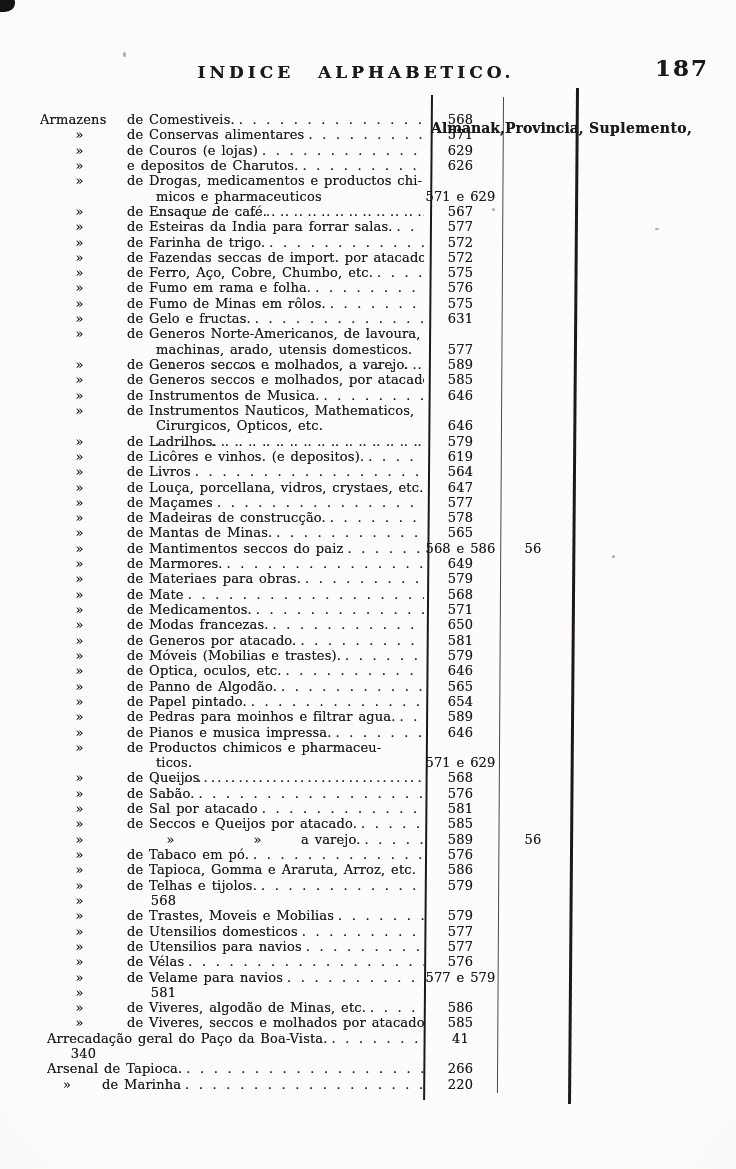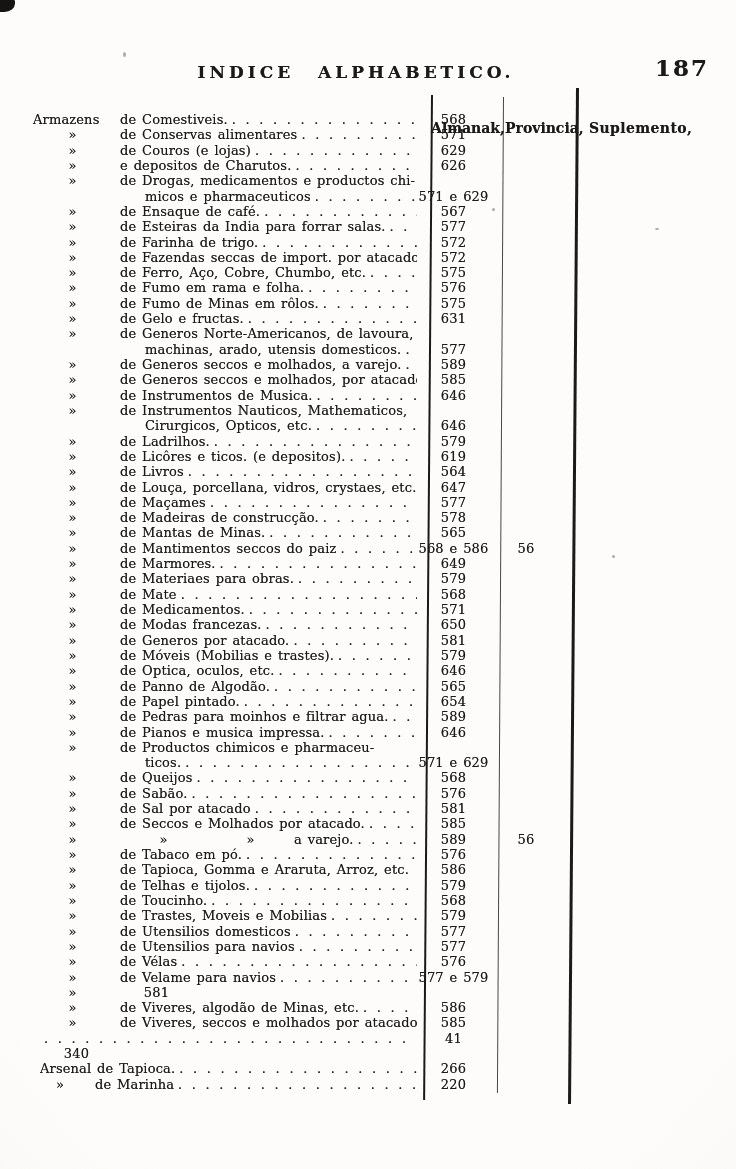--- a/index.html
+++ b/index.html
@@ -35,30 +35,30 @@
   }
   .col-head-alm{left:431px;width:74px;text-align:center;}
   .col-head-prov{left:505px;width:72px;text-align:right;}
   .col-head-sup{left:589px;letter-spacing:.4px;}
 
   .rule{position:absolute;background:#1c1a18;transform-origin:top left;}
   .rule-1{left:431px;top:95px;width:1.6px;height:1005px;transform:rotate(0.45deg);}
   .rule-2{left:503px;top:97px;width:1.1px;height:996px;opacity:.8;transform:rotate(0.35deg);}
   .rule-3{left:576px;top:88px;width:2.6px;height:1016px;transform:rotate(0.45deg);}
 
-  .rows{position:absolute;left:25px;top:112px;width:656px;}
+  .rows{position:absolute;left:32px;top:112px;width:656px;}
   .row{
     display:flex;align-items:baseline;
     height:15.32px;line-height:15.3px;font-size:13px;
     white-space:nowrap;letter-spacing:.15px;word-spacing:1.5px;
   }
   .c-label{flex:0 0 95px;padding-left:8px;box-sizing:border-box;}
   .row .c-label.ditto{text-align:center;padding-left:0;}
   .c-desc{flex:0 0 297px;display:flex;align-items:baseline;overflow:hidden;box-sizing:border-box;}
-  .c-desc.ind{padding-left:25px;}
+  .c-desc.ind{padding-left:25px;flex-direction:column;}
   .t{white-space:pre;}
   .leader{flex:1 1 auto;min-width:0;overflow:hidden;white-space:nowrap;margin-left:4px;padding-right:3px;color:#24211e;}
   .leader::after{
     content:". . . . . . . . . . . . . . . . . . . . . . . . . . . . . . . . . . . . . . . .";
     letter-spacing:2px;
   }
   .leader.nodots::after{content:"";}
   .c-alm{flex:0 0 73px;text-align:center;overflow:visible;}
   .c-prov{flex:0 0 72px;text-align:center;}
   .c-sup{flex:1 1 auto;}
@@ -306,21 +306,21 @@
       <span class="t">de Ladrilhos.</span>
       <span class="leader"></span>
     </span>
     <span class="c-alm">579</span>
     <span class="c-prov"></span>
     <span class="c-sup"></span>
   </div>
       <div class="row">
     <span class="c-label ditto">»</span>
     <span class="c-desc">
-      <span class="t">de Licôres e ticos. (e depositos).</span>
+      <span class="t">de Licôres e vinhos. (e depositos).</span>
       <span class="leader"></span>
     </span>
     <span class="c-alm">619</span>
     <span class="c-prov"></span>
     <span class="c-sup"></span>
   </div>
       <div class="row">
     <span class="c-label ditto">»</span>
     <span class="c-desc">
       <span class="t">de Livros</span>
@@ -546,21 +546,21 @@
       <span class="t">de Sal por atacado</span>
       <span class="leader"></span>
     </span>
     <span class="c-alm">581</span>
     <span class="c-prov"></span>
     <span class="c-sup"></span>
   </div>
       <div class="row">
     <span class="c-label ditto">»</span>
     <span class="c-desc">
-      <span class="t">de Seccos e Molhados por atacado.</span>
+      <span class="t">de Seccos e Queijos por atacado.</span>
       <span class="leader"></span>
     </span>
     <span class="c-alm">585</span>
     <span class="c-prov"></span>
     <span class="c-sup"></span>
   </div>
       <div class="row">
     <span class="c-label ditto">»</span>
     <span class="c-desc">
       <span class="t">   »      »   a varejo.</span>
@@ -595,24 +595,20 @@
     <span class="c-desc">
       <span class="t">de Telhas e tijolos.</span>
       <span class="leader"></span>
     </span>
     <span class="c-alm">579</span>
     <span class="c-prov"></span>
     <span class="c-sup"></span>
   </div>
       <div class="row">
     <span class="c-label ditto">»</span>
-    <span class="c-desc">
-      <span class="t">de Toucinho.</span>
-      <span class="leader"></span>
-    </span>
     <span class="c-alm">568</span>
     <span class="c-prov"></span>
     <span class="c-sup"></span>
   </div>
       <div class="row">
     <span class="c-label ditto">»</span>
     <span class="c-desc">
       <span class="t">de Trastes, Moveis e Mobilias</span>
       <span class="leader"></span>
     </span>
@@ -682,20 +678,21 @@
       <span class="t">de Viveres, seccos e molhados por atacado.</span>
       <span class="leader nodots"></span>
     </span>
     <span class="c-alm">585</span>
     <span class="c-prov"></span>
     <span class="c-sup"></span>
   </div>
       <div class="row full">
     <span class="c-label"></span>
     <span class="c-desc">
+      <span class="t">Arrecadação geral do Paço da Boa-Vista.</span>
       <span class="leader"></span>
     </span>
     <span class="c-alm">41</span>
     <span class="c-prov"></span>
     <span class="c-sup"></span>
   </div>
       <div class="row full">
     <span class="c-label"></span>
     <span class="c-alm">340</span>
     <span class="c-prov"></span>

